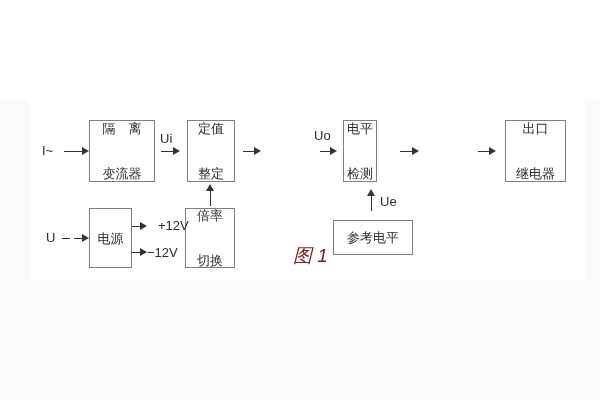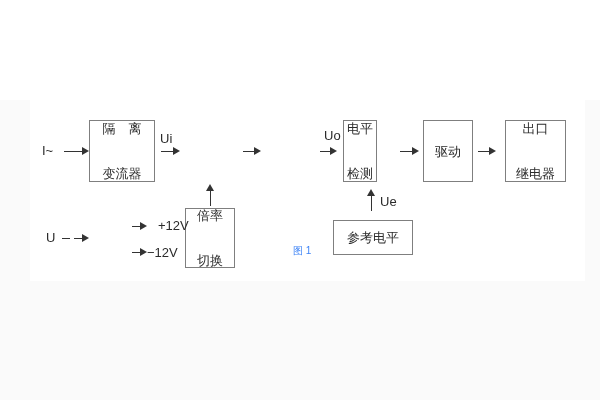--- a/index.html
+++ b/index.html
@@ -52,59 +52,63 @@
   .varrow .head{
     width:0;height:0;
     border-bottom:7px solid #333333;
     border-left:4px solid transparent;
     border-right:4px solid transparent;
   }
   .varrow .shaft{width:1px;flex:1;background:#333333;}
   .dash{position:absolute;height:1px;background:#333333;}
   .caption{
     position:absolute;
-    color:#3b82f6;font-size:10px;line-height:1;white-space:nowrap;
+    color:#7f1d1d;font-size:19px;line-height:1;white-space:nowrap;font-style:italic;
   }
 </style>
 </head>
 <body>
 
 <div class="page">
   <div class="content-section"></div>
 
   <div class="figure">
 
     <div class="box" style="left:59px;top:20px;width:66px;height:62px">
       <span>隔　离</span>
       <span>变流器</span>
     </div>
+    <div class="box" style="left:157px;top:20px;width:48px;height:62px">
+      <span>定值</span>
+      <span>整定</span>
+    </div>
     <div class="box" style="left:313px;top:20px;width:34px;height:62px">
       <span>电平</span>
       <span>检测</span>
-    </div>
-    <div class="box" style="left:393px;top:20px;width:50px;height:62px">
-      <span>驱动</span>
     </div>
     <div class="box" style="left:475px;top:20px;width:61px;height:62px">
       <span>出口</span>
       <span>继电器</span>
     </div>
 
+    <div class="box" style="left:59px;top:108px;width:43px;height:60px">
+      <span>电源</span>
+    </div>
     <div class="box" style="left:155px;top:108px;width:50px;height:60px">
       <span>倍率</span>
       <span>切换</span>
     </div>
     <div class="box" style="left:303px;top:120px;width:80px;height:35px">
       <span>参考电平</span>
     </div>
 
     <span class="lbl" style="left:12px;top:44px">I~</span>
     <span class="lbl" style="left:16px;top:131px">U</span>
     <span class="lbl" style="left:130px;top:32px">Ui</span>
-    <span class="lbl" style="left:294px;top:29px">Uo</span>
+    <span class="lbl" style="left:284px;top:29px">Uo</span>
     <span class="lbl" style="left:350px;top:95px">Ue</span>
     <span class="lbl" style="left:128px;top:119px">+12V</span>
     <span class="lbl" style="left:117px;top:146px">−12V</span>
 
     <div class="harrow" style="left:34px;top:47px;width:25px">
       <span class="shaft"></span>
         <span class="head"></span>
     </div>
     <div class="harrow" style="left:131px;top:47px;width:19px">
       <span class="shaft"></span>

